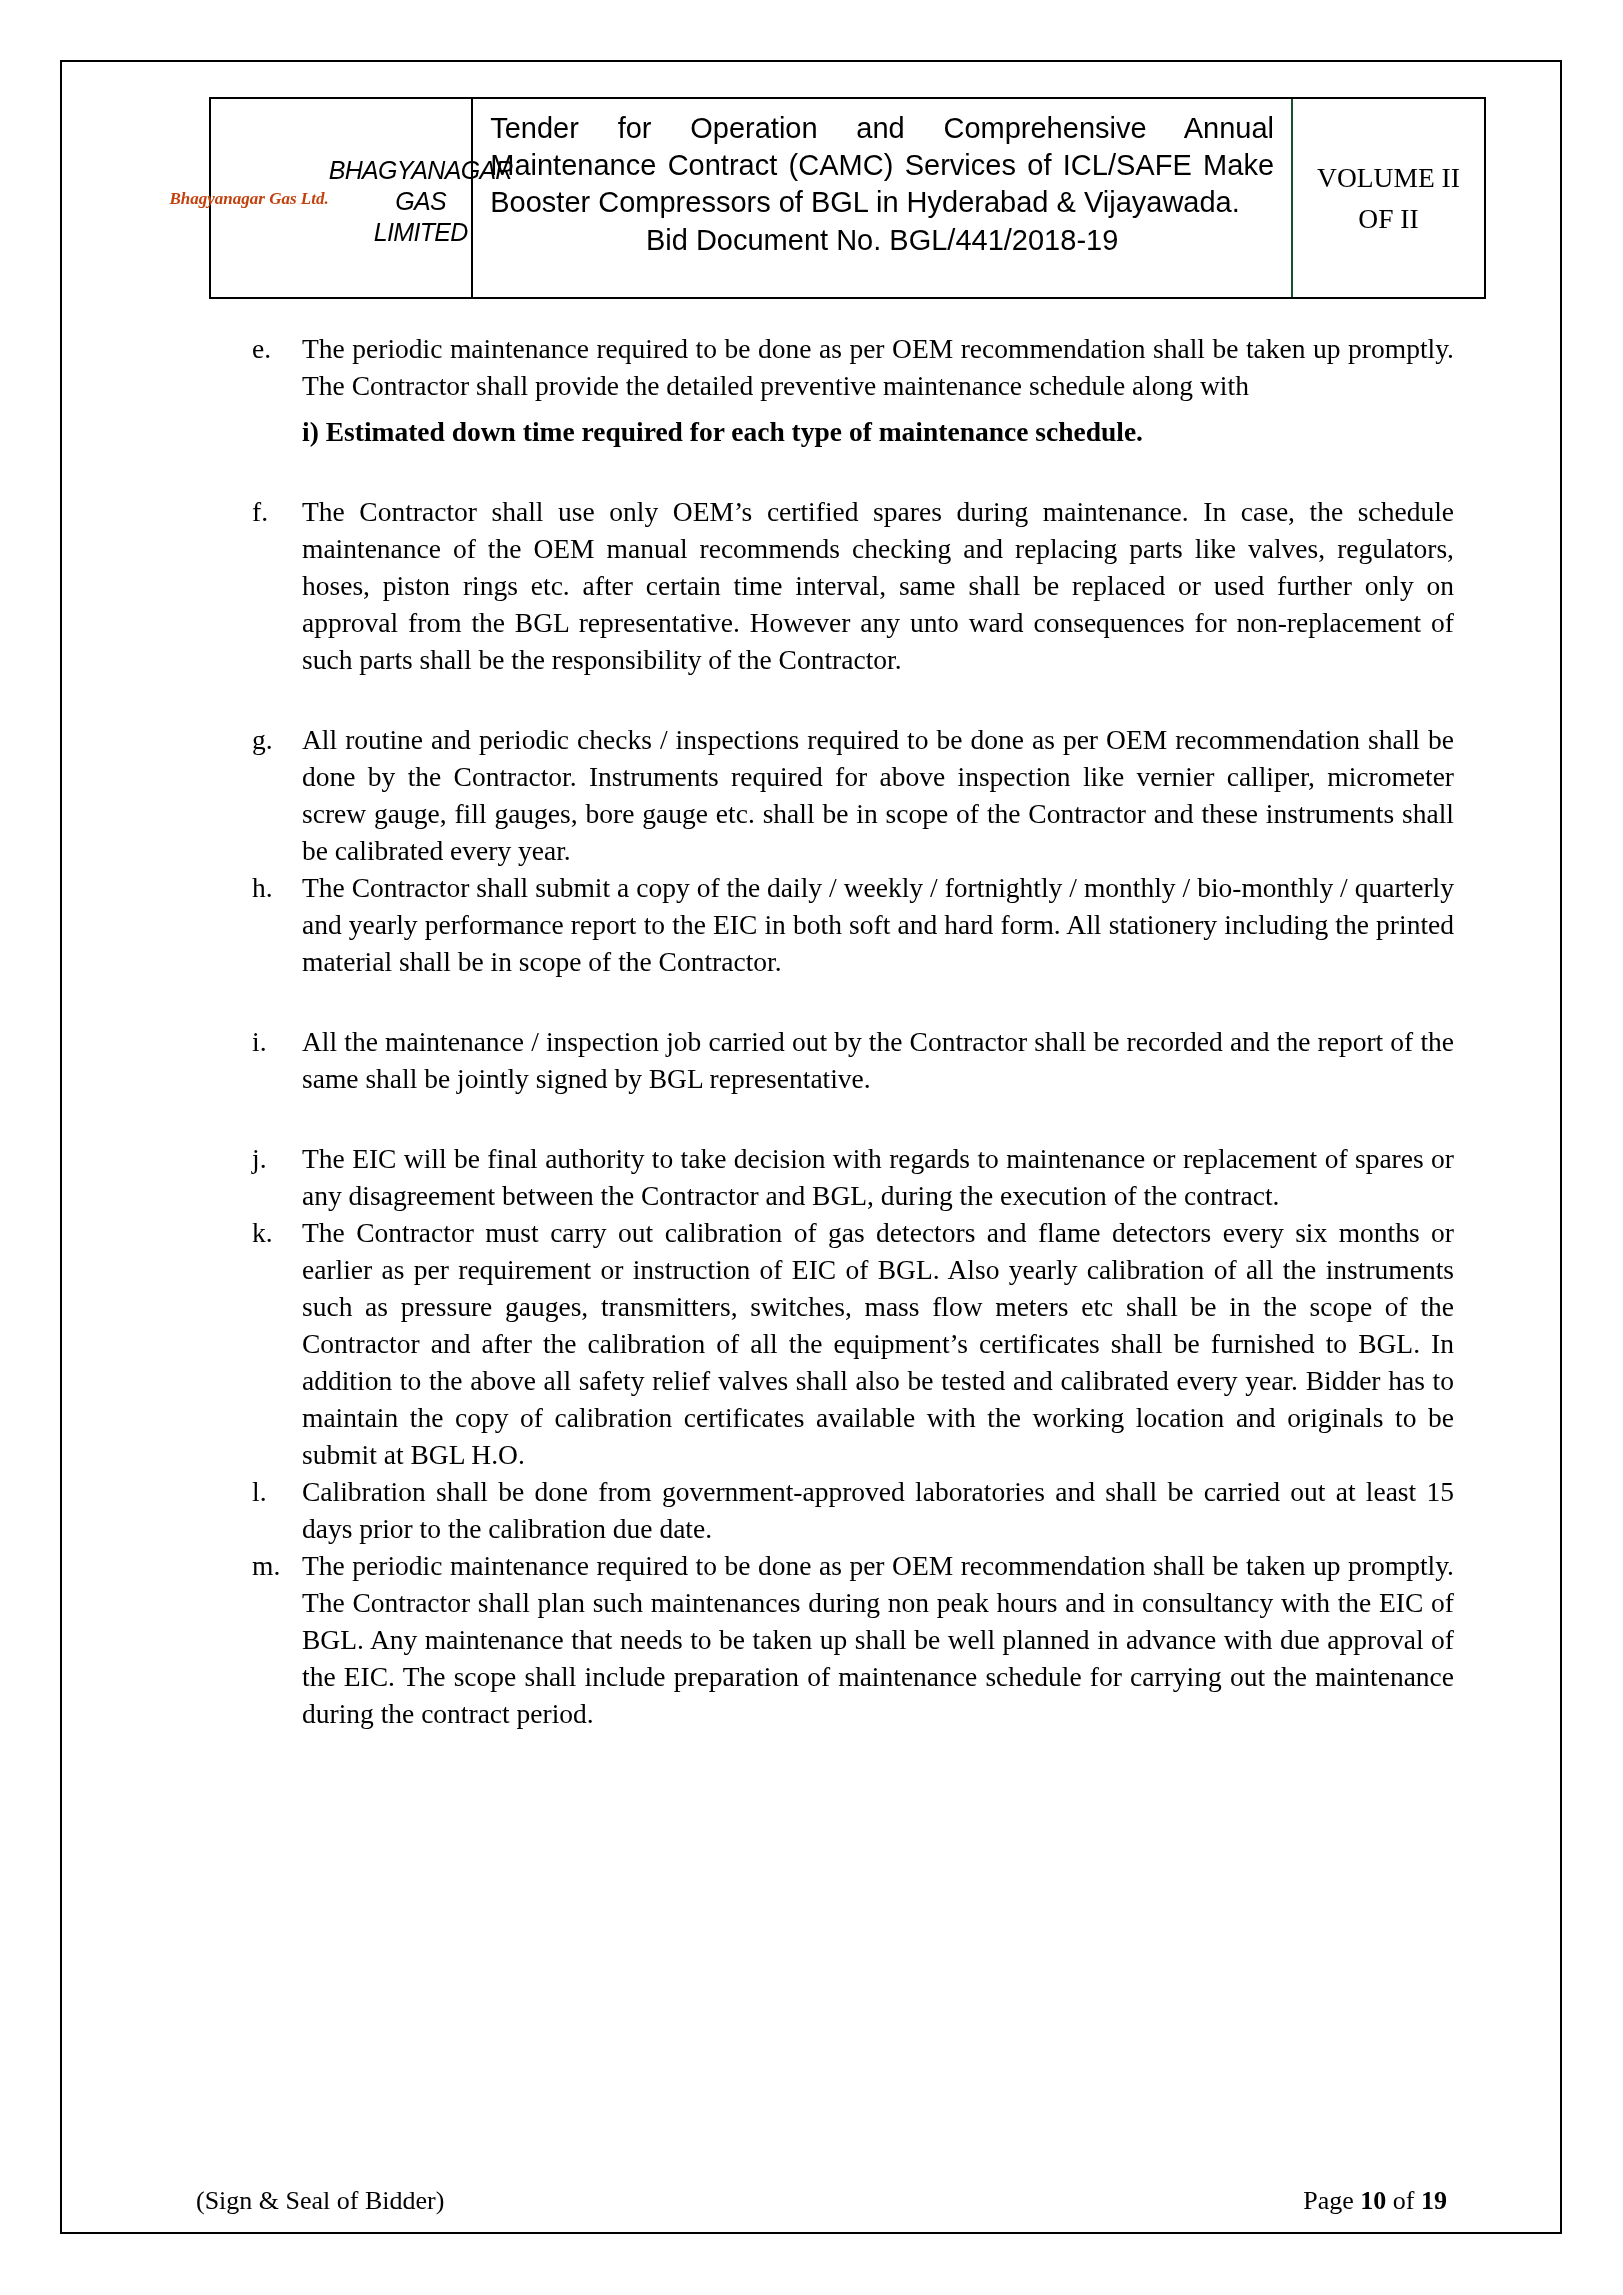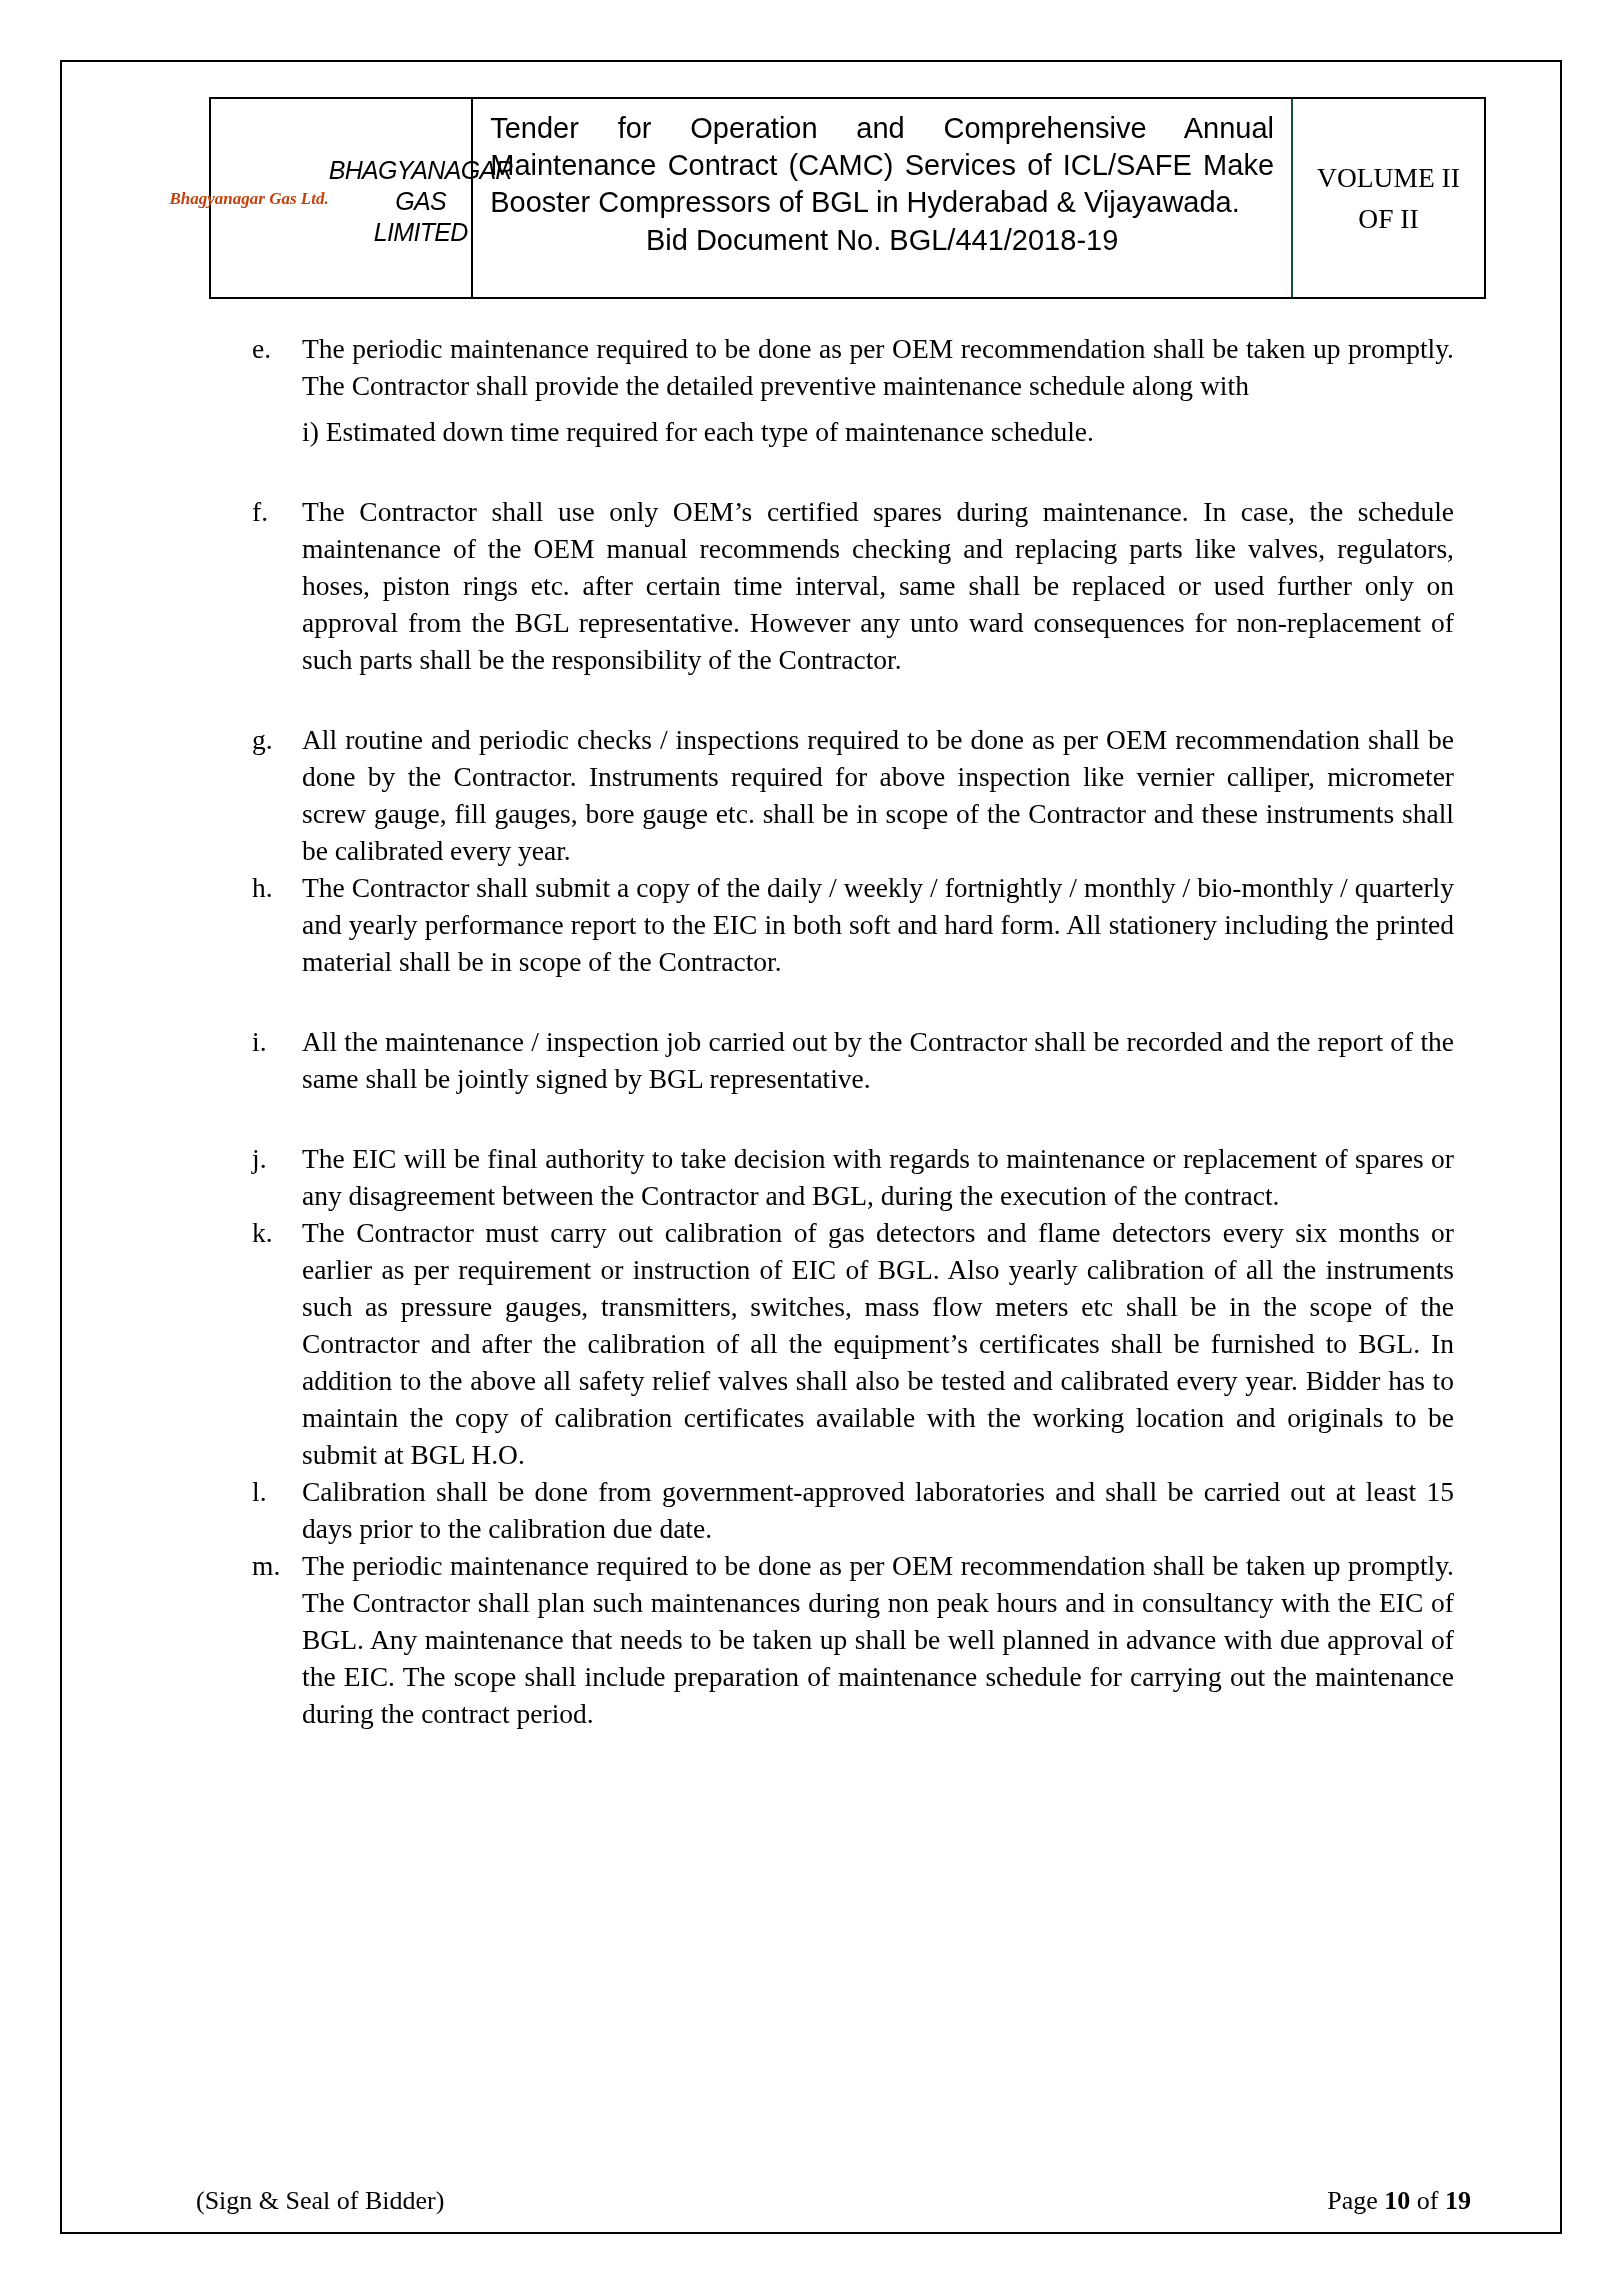--- a/index.html
+++ b/index.html
@@ -52,24 +52,24 @@
   
   .body-text{
     position:absolute;left:252px;top:330px;width:1202px;
     font-size:27.5px;line-height:37px;
   }
   .item{display:flex;}
   .item.gap{margin-top:43px;}
   .item .label{width:50px;flex-shrink:0;}
   .item .content{flex:1;text-align:justify;text-justify:inter-word;}
   .subs{margin-top:9.2px;}
-  .sub{padding-left:44px;text-indent:-44px;text-align:justify;}
+  .sub{padding-left:44px;text-indent:-44px;text-align:justify;font-weight:bold;}
   
   .footer-left{position:absolute;left:196px;top:2186px;font-size:26px;}
-  .footer-right{position:absolute;right:152px;top:2186px;font-size:26px;}
+  .footer-right{position:absolute;right:176px;top:2186px;font-size:26px;}
   .footer-right .num{font-weight:bold;}
   svg text{font-family:"Liberation Serif", serif;}
 </style>
 </head>
 <body>
 
 <div class="page-border"></div>
 <div class="artifact-line"></div>
 
 <div class="header-table">

